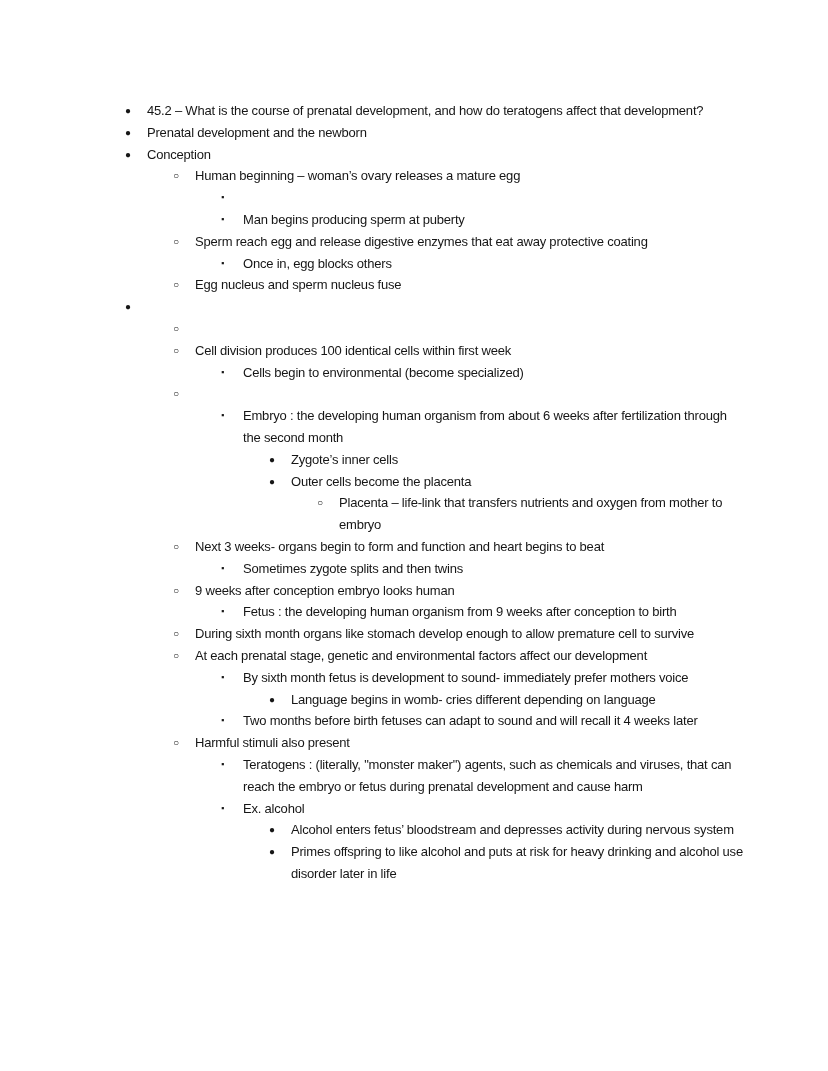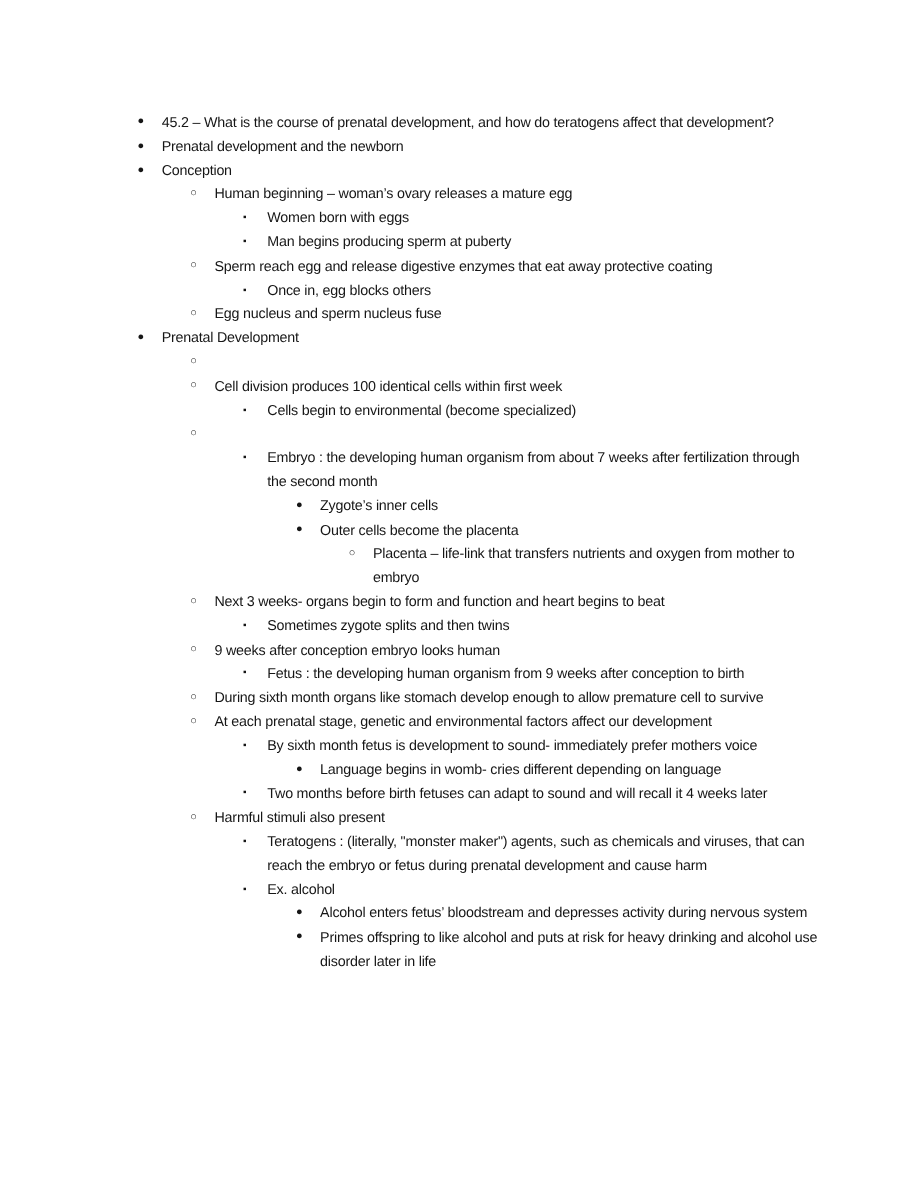--- a/index.html
+++ b/index.html
@@ -70,59 +70,57 @@
       <div class="item lvl0">
         <span class="bullet b-disc">●</span>
         <span class="text">Conception</span>
       </div>
       <div class="item lvl1">
         <span class="bullet b-circle">○</span>
         <span class="text">Human beginning – woman’s ovary releases a mature egg</span>
       </div>
       <div class="item lvl2">
         <span class="bullet b-square">▪</span>
-        <span class="text">Women born with eggs</span>
       </div>
       <div class="item lvl2">
         <span class="bullet b-square">▪</span>
         <span class="text">Man begins producing sperm at puberty</span>
       </div>
       <div class="item lvl1">
         <span class="bullet b-circle">○</span>
         <span class="text">Sperm reach egg and release digestive enzymes that eat away protective coating</span>
       </div>
       <div class="item lvl2">
         <span class="bullet b-square">▪</span>
         <span class="text">Once in, egg blocks others</span>
       </div>
       <div class="item lvl1">
         <span class="bullet b-circle">○</span>
         <span class="text">Egg nucleus and sperm nucleus fuse</span>
       </div>
       <div class="item lvl0">
         <span class="bullet b-disc">●</span>
-        <span class="text">Prenatal Development</span>
       </div>
       <div class="item lvl1">
         <span class="bullet b-circle">○</span>
       </div>
       <div class="item lvl1">
         <span class="bullet b-circle">○</span>
         <span class="text">Cell division produces 100 identical cells within first week</span>
       </div>
       <div class="item lvl2">
         <span class="bullet b-square">▪</span>
         <span class="text">Cells begin to environmental (become specialized)</span>
       </div>
       <div class="item lvl1">
         <span class="bullet b-circle">○</span>
       </div>
       <div class="item lvl2">
         <span class="bullet b-square">▪</span>
-        <span class="text">Embryo : the developing human organism from about 7 weeks after fertilization through the second month</span>
+        <span class="text">Embryo : the developing human organism from about 6 weeks after fertilization through the second month</span>
       </div>
       <div class="item lvl3">
         <span class="bullet b-disc">●</span>
         <span class="text">Zygote’s inner cells</span>
       </div>
       <div class="item lvl3">
         <span class="bullet b-disc">●</span>
         <span class="text">Outer cells become the placenta</span>
       </div>
       <div class="item lvl4">

